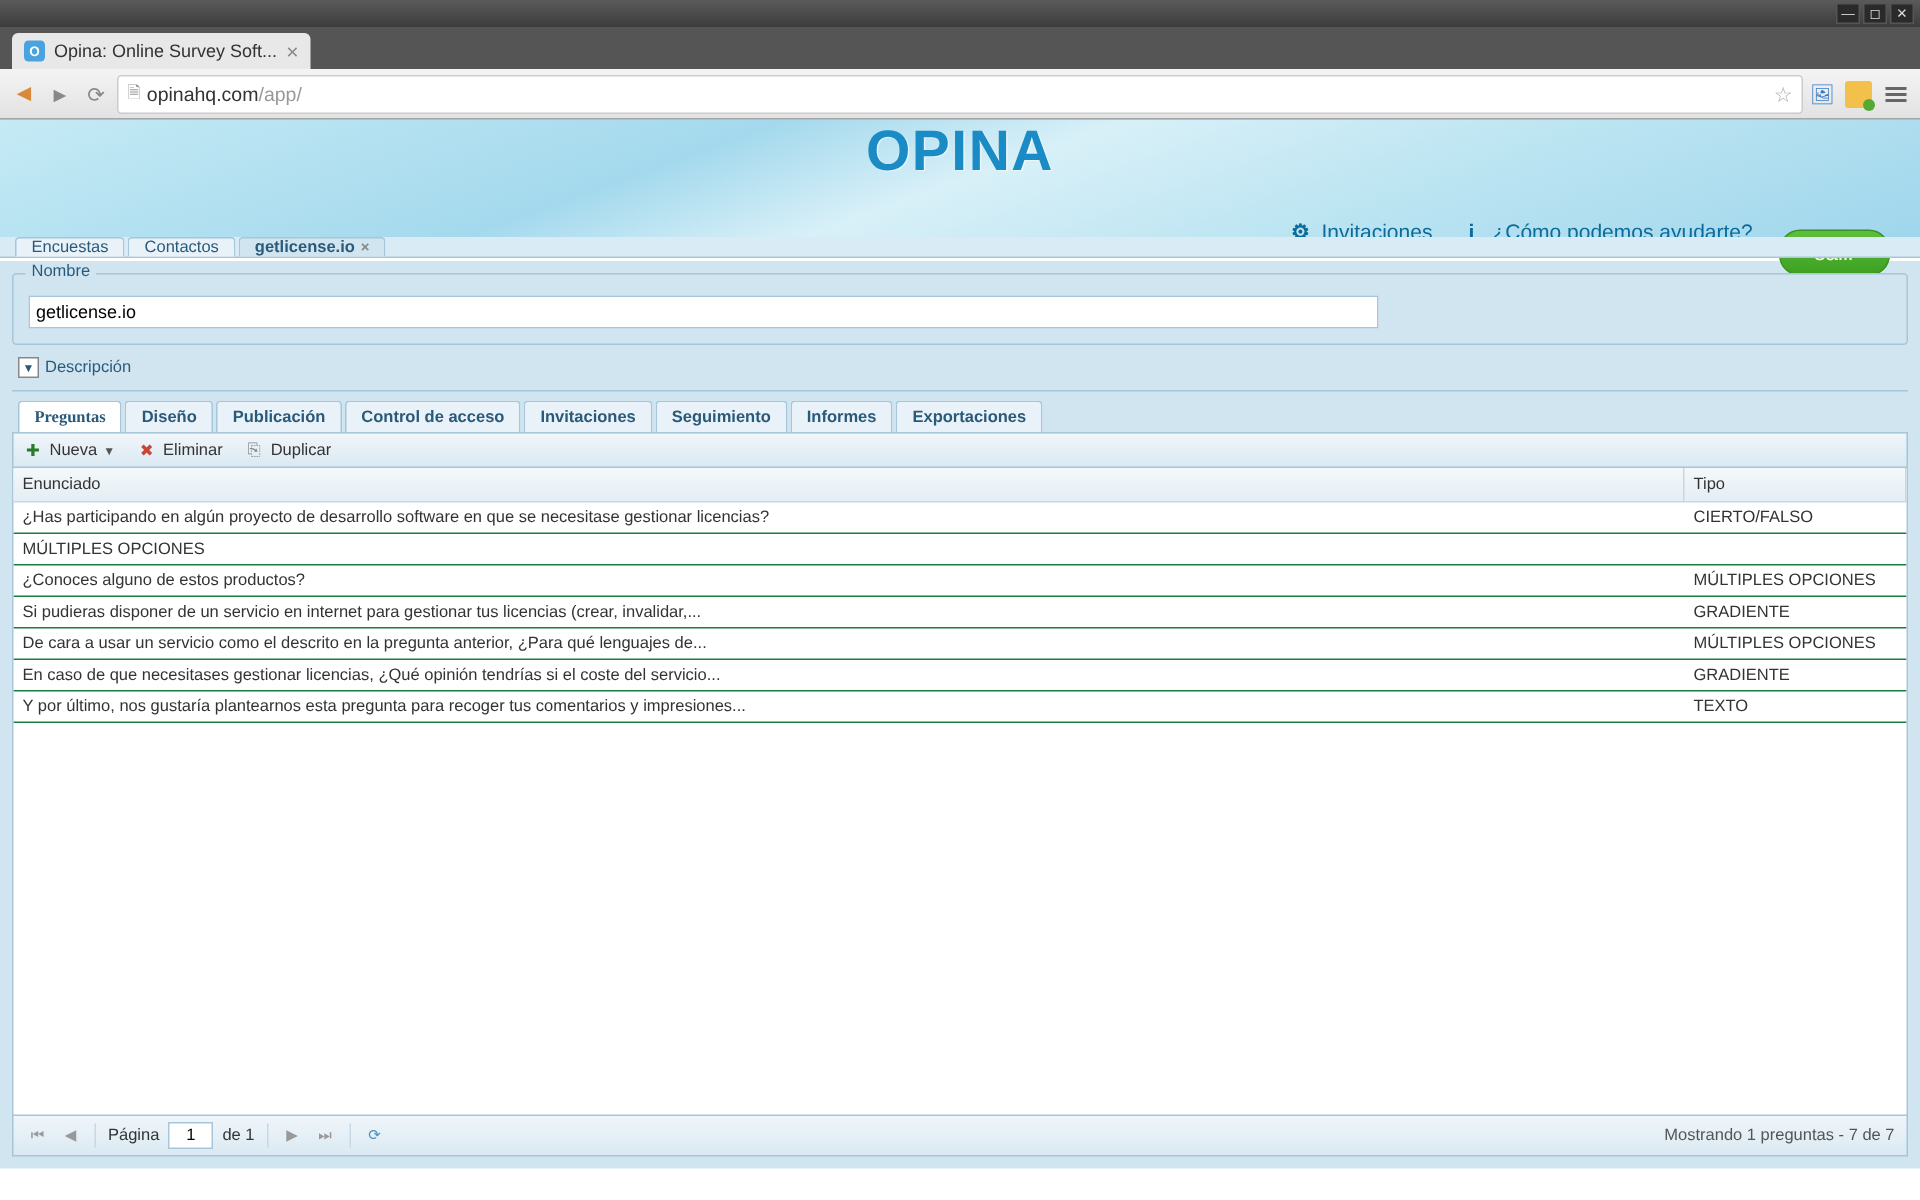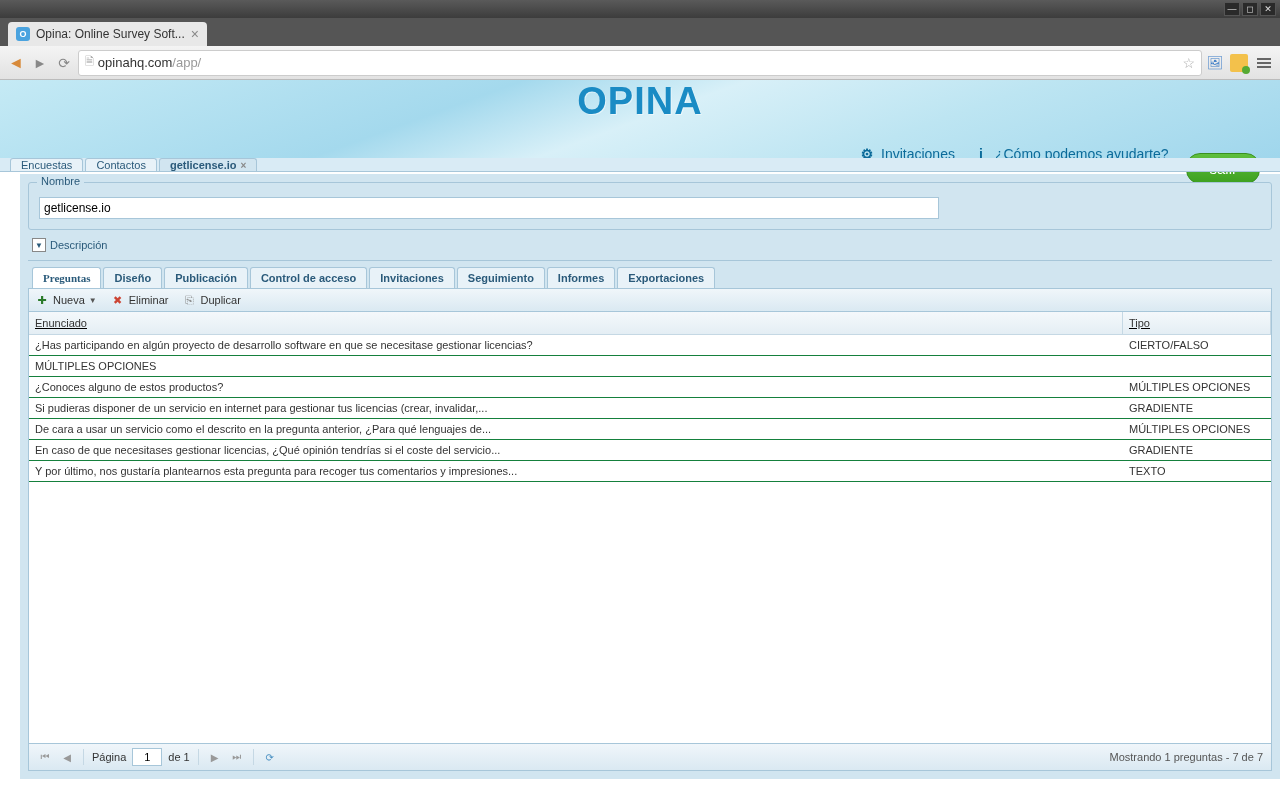--- a/index.html
+++ b/index.html
@@ -43,21 +43,21 @@
 .gear-icon, .info-icon { width:16px; height:16px; display:inline-flex; align-items:center; justify-content:center; color:#0c6b9a; font-weight:bold;}
 .salir-btn { background:linear-gradient(#5fbf3d,#3da020); color:#fff; padding:6px 22px; border-radius:14px; font-size:15px; cursor:pointer; border:1px solid #3a9020;margin-top:30px;}
 
 
 .main-tabs { display:flex; padding-left:10px; background:#d9ebf5; border-bottom:1px solid #a7c6d9; gap:2px; position:relative; top:-2px;}
 .main-tab { padding:0 10px; background:#e8f2f8; border:1px solid #a7c6d9; border-bottom:none; border-radius:3px 3px 0 0; font-size:11px; color:#2a5a7a; cursor:pointer; position:relative;}
 .main-tab.active { font-weight:bold; background:#d1e5f0;}
 .main-tab .close-x { margin-left:4px; color:#888; font-size:10px;}
 
 
-.content { padding:8px; background:#d1e5f0;margin-left:20px;}
+.content { padding:8px; background:#d1e5f0;}
 .fieldset { border:1px solid #a7c6d9; border-radius:3px; padding:14px 10px 10px; background:#d1e5f0; position:relative;}
 .fieldset-label { position:absolute; top:-8px; left:8px; background:#d1e5f0; padding:0 4px; font-size:11px; color:#2a5a7a;}
 .name-input { width:900px; height:22px; border:1px solid #a7c6d9; background:#fff; padding:2px 4px; font-size:12px;}
 
 .desc-row { display:flex; align-items:center; gap:4px; padding:8px 4px; border-bottom:1px solid #a7c6d9;}
 .collapse-btn { width:14px; height:14px; background:#fff; border:1px solid #888; display:flex; align-items:center; justify-content:center; font-size:8px; color:#2a5a7a; cursor:pointer;}
 .desc-label { color:#2a5a7a; font-size:11px;}
 
 
 .sub-tabs { display:flex; gap:2px; padding-left:4px; margin-top:6px;}
@@ -66,21 +66,21 @@
 
 
 .tbl-toolbar { background:linear-gradient(#f0f6fa,#dae9f2); border:1px solid #a7c6d9; padding:4px 6px; display:flex; gap:14px; align-items:center;}
 .tb-btn { display:flex; align-items:center; gap:4px; color:#333; font-size:11px; cursor:pointer;}
 .tb-icon { width:14px; height:14px; display:inline-flex; align-items:center; justify-content:center; font-size:11px;}
 .icon-new{ color:#2a7a2a;} .icon-del{color:#c43;} .icon-dup{color:#888;}
 .dropdown-caret{ font-size:8px; color:#555;}
 
 
 .tbl { border:1px solid #a7c6d9; border-top:none; background:#fff; height:432px; display:flex; flex-direction:column;}
-.tbl-head { display:flex; background:linear-gradient(#f4f8fb,#e4eef4); border-bottom:1px solid #c5d8e4;text-decoration:underline;}
+.tbl-head { display:flex; background:linear-gradient(#f4f8fb,#e4eef4); border-bottom:1px solid #c5d8e4;}
 .th { padding:5px 6px; font-size:11px; color:#333; border-right:1px solid #c5d8e4;}
 .th-enun { flex:1;}
 .th-tipo { width:148px;}
 .tbl-body { flex:1; overflow:auto;}
 .tr { display:flex; border-bottom:1px solid #15803d; font-size:11px; color:#333;}
 .td { padding:4px 6px;}
 .td-enun{ flex:1;}
 .td-tipo{ width:148px;}
 
 

